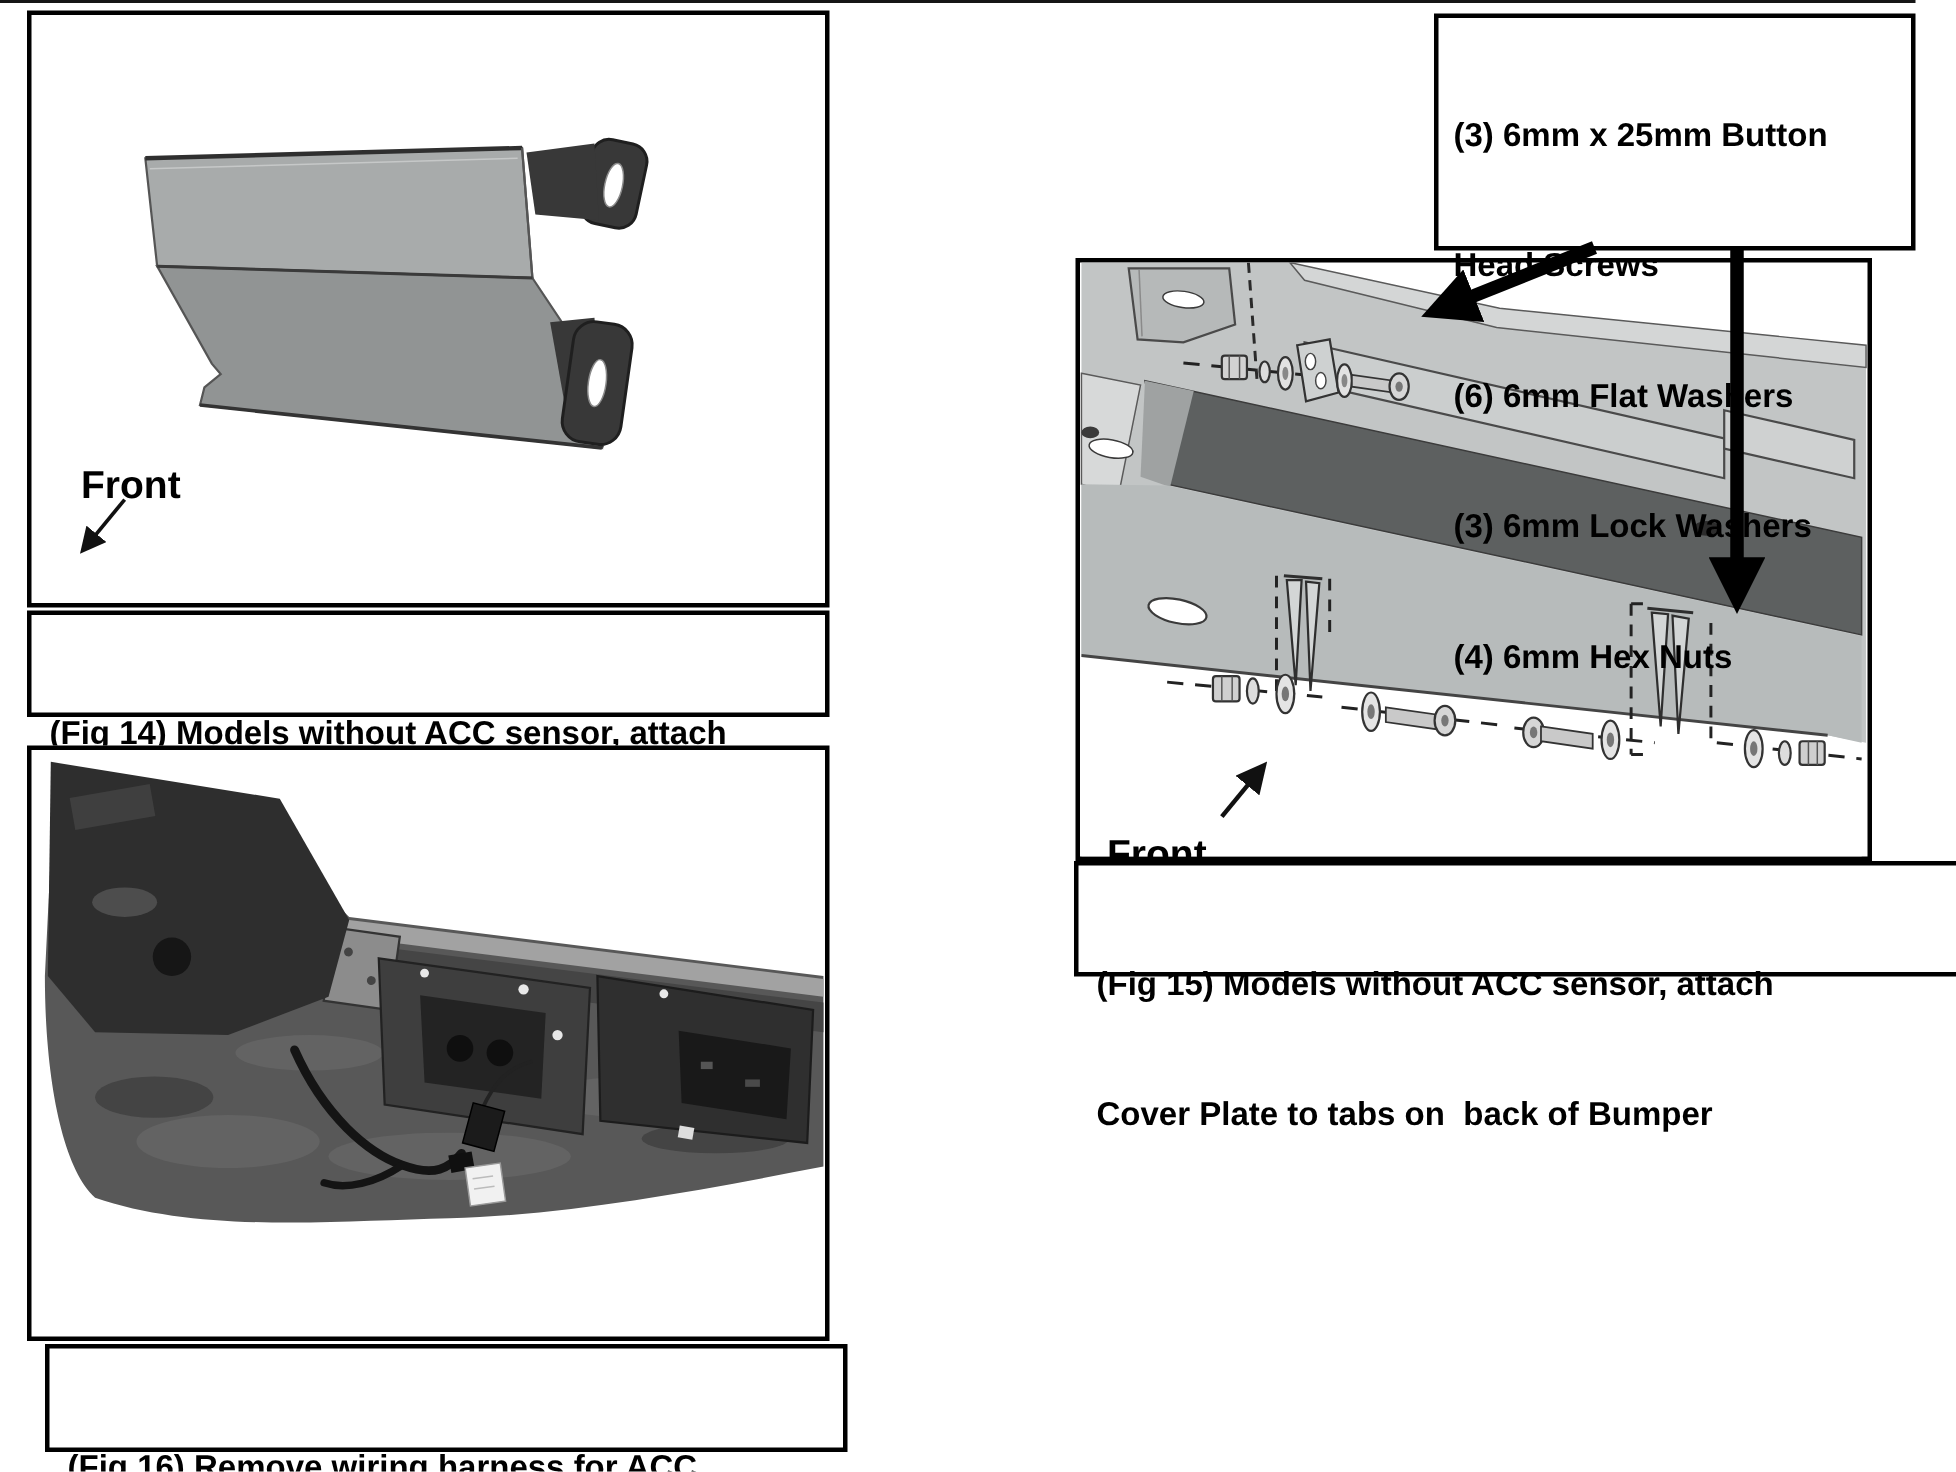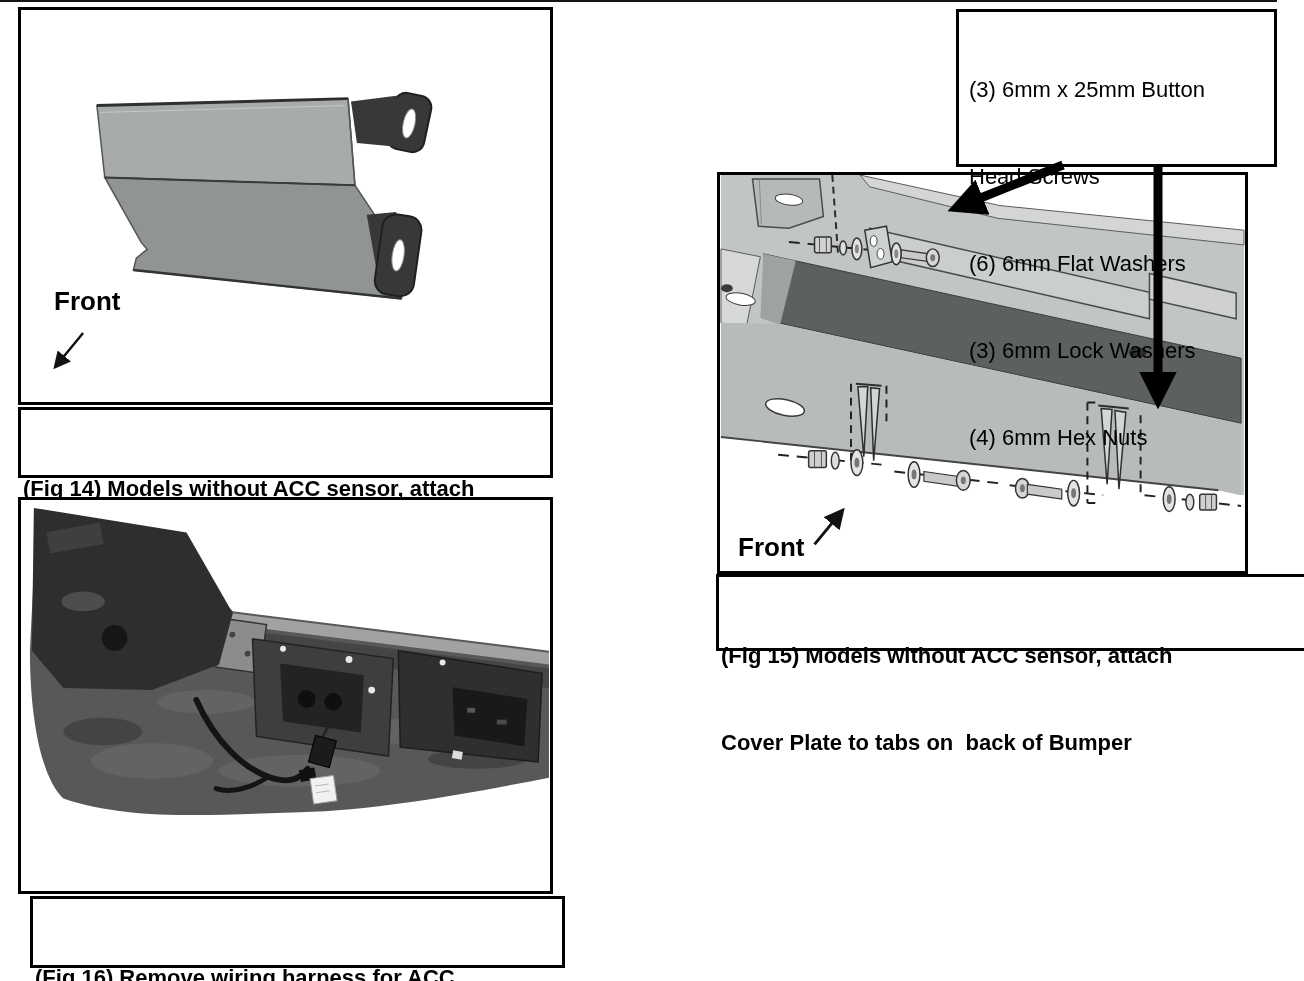--- a/index.html
+++ b/index.html
@@ -2,26 +2,26 @@
 <html><head>
 <meta charset="utf-8">
 <style>
   html,body{margin:0;padding:0;background:#ffffff;}
   body{width:1304px;height:981px;position:relative;overflow:hidden;
        font-family:"Liberation Sans","DejaVu Sans",sans-serif;color:#000;}
   .page{position:absolute;inset:0;background:#fff;}
   .top-rule{position:absolute;left:0;top:0;width:1277px;height:2px;background:#161616;}
   .panel{position:absolute;border:3px solid #000;background:#fff;box-sizing:border-box;}
   .caption{position:absolute;border:3px solid #000;background:#fff;box-sizing:border-box;
-           font-weight:bold;font-size:22px;line-height:29px;padding:6px 6px 4px 2px;
+           font-weight:bold;font-size:22px;line-height:29px;padding:6px 6px 4px 12px;
            white-space:pre-wrap;}
   .callout{position:absolute;border:3px solid #000;background:#fff;box-sizing:border-box;
-           font-weight:normal;font-size:22px;line-height:29px;padding:5px 8px 4px 10px;
+           font-weight:bold;font-size:22px;line-height:29px;padding:5px 8px 4px 10px;
            white-space:pre-wrap;}
-  .front-label{position:absolute;font-weight:bold;font-size:26px;line-height:28px;}
+  .front-label{position:absolute;font-weight:bold;font-size:26px;line-height:28px;margin-top:22px;}
   svg{display:block;}
   .fill-svg{position:absolute;left:0;top:0;width:100%;height:100%;}
   .overlay{position:absolute;left:0;top:0;width:1304px;height:981px;pointer-events:none;}
 </style>
 </head>
 <body>
 
 <div class="page">
 
   <div class="top-rule"></div>

